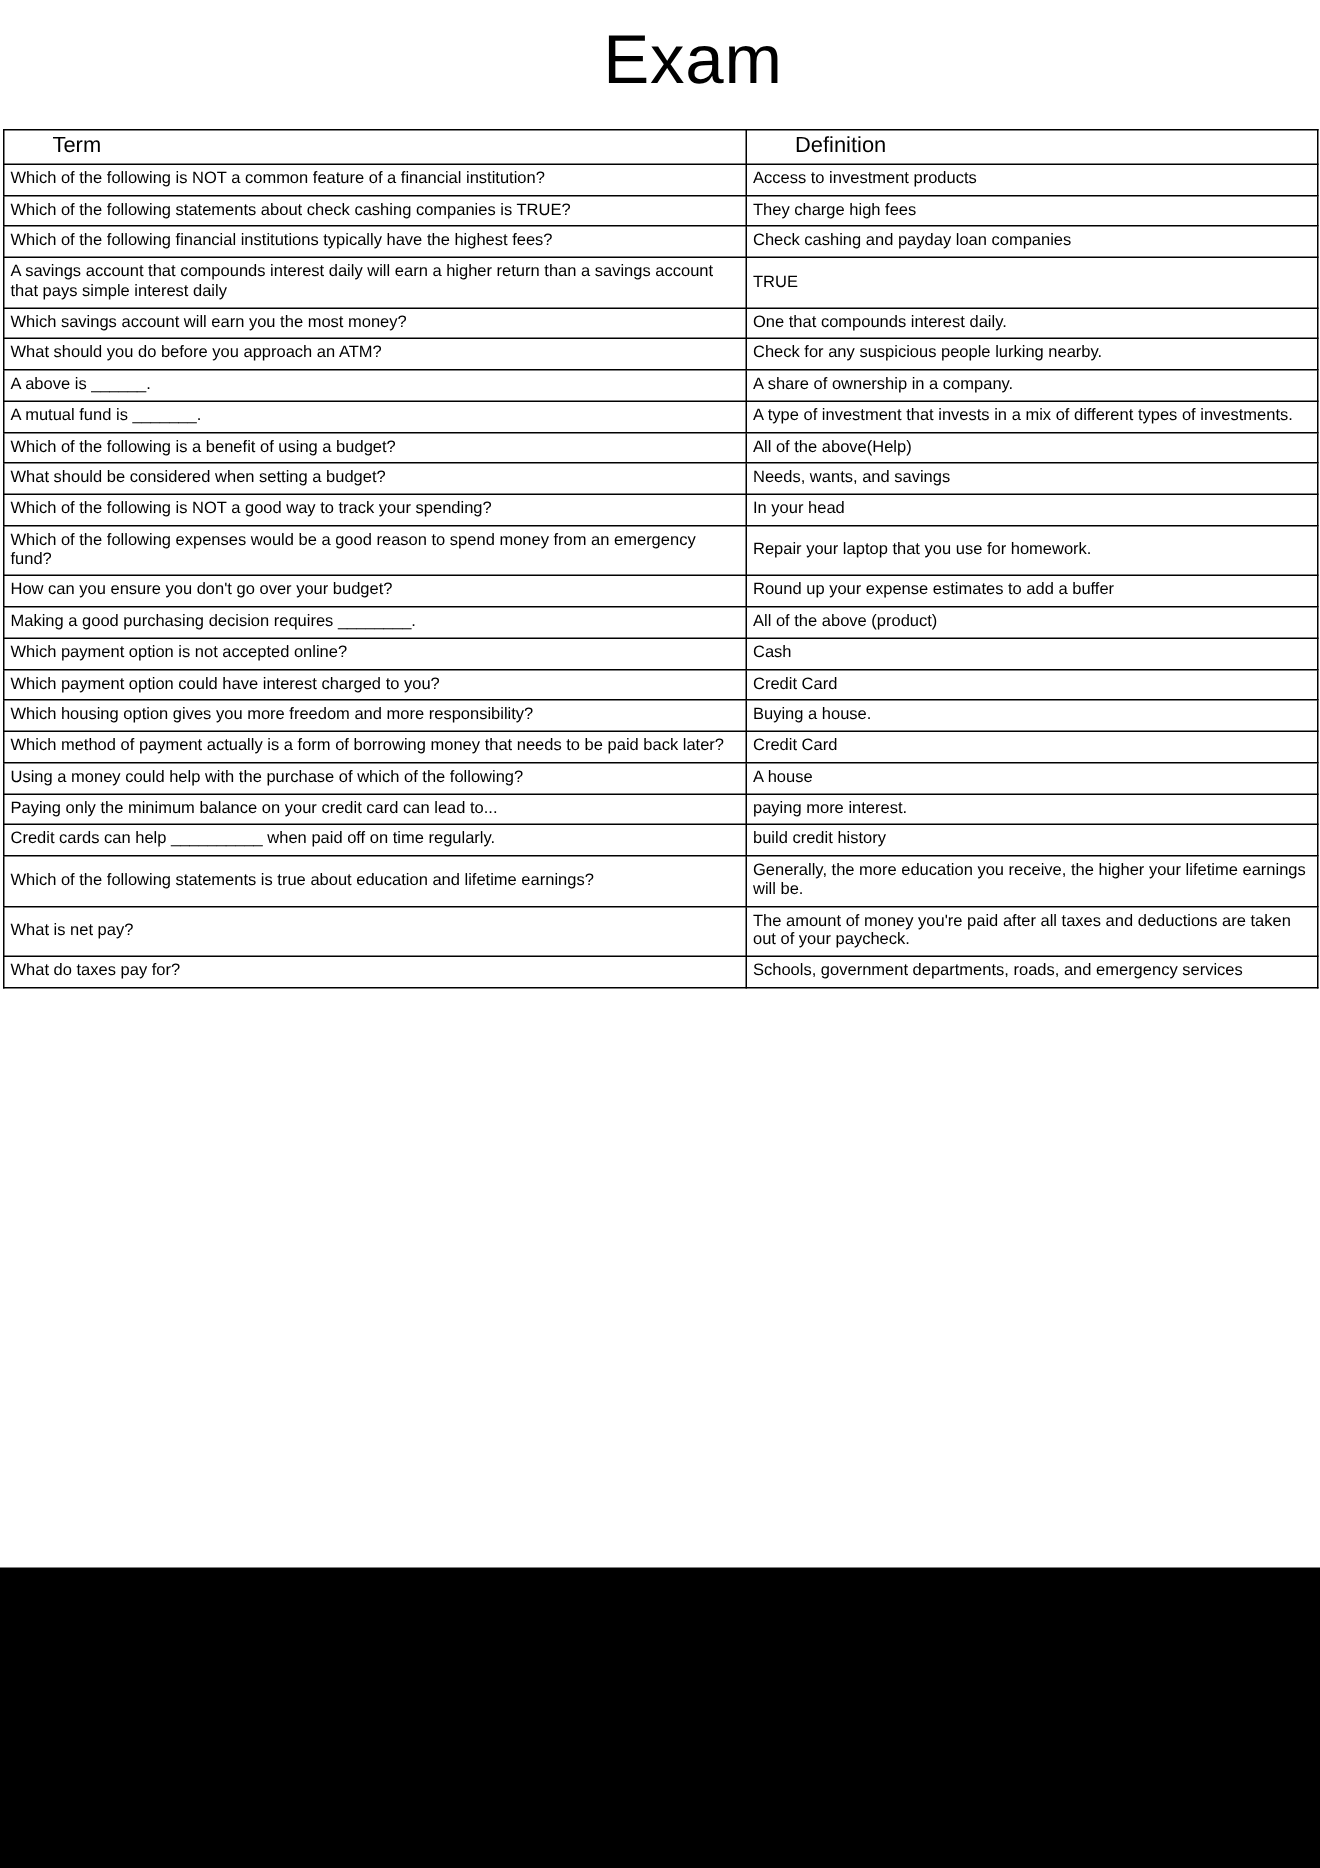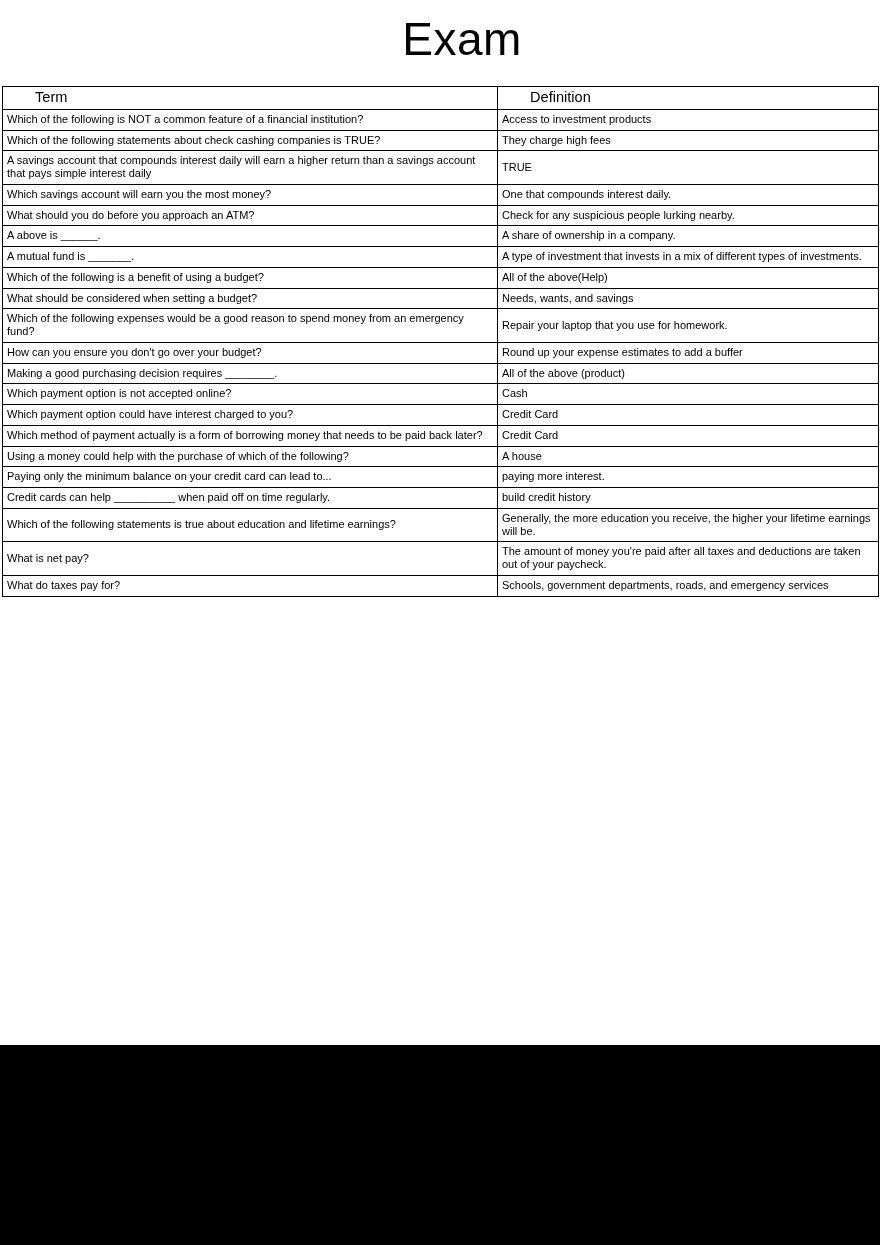--- a/index.html
+++ b/index.html
@@ -87,20 +87,24 @@
         </tr>
       <tr>
             <td>Which of the following is NOT a common feature of a financial institution?</td>
             <td>Access to investment products</td>
           </tr>
           <tr>
             <td>Which of the following statements about check cashing companies is TRUE?</td>
             <td>They charge high fees</td>
           </tr>
           <tr>
+            <td>Which of the following financial institutions typically have the highest fees?</td>
+            <td>Check cashing and payday loan companies</td>
+          </tr>
+          <tr>
             <td>A savings account that compounds interest daily will earn a higher return than a savings account that pays simple interest daily</td>
             <td>TRUE</td>
           </tr>
           <tr>
             <td>Which savings account will earn you the most money?</td>
             <td>One that compounds interest daily.</td>
           </tr>
           <tr>
             <td>What should you do before you approach an ATM?</td>
             <td>Check for any suspicious people lurking nearby.</td>
@@ -115,38 +119,46 @@
           </tr>
           <tr>
             <td>Which of the following is a benefit of using a budget?</td>
             <td>All of the above(Help)</td>
           </tr>
           <tr>
             <td>What should be considered when setting a budget?</td>
             <td>Needs, wants, and savings</td>
           </tr>
           <tr>
+            <td>Which of the following is NOT a good way to track your spending?</td>
+            <td>In your head</td>
+          </tr>
+          <tr>
             <td>Which of the following expenses would be a good reason to spend money from an emergency fund?</td>
             <td>Repair your laptop that you use for homework.</td>
           </tr>
           <tr>
             <td>How can you ensure you don't go over your budget?</td>
             <td>Round up your expense estimates to add a buffer</td>
           </tr>
           <tr>
             <td>Making a good purchasing decision requires ________.</td>
             <td>All of the above (product)</td>
           </tr>
           <tr>
             <td>Which payment option is not accepted online?</td>
             <td>Cash</td>
           </tr>
           <tr>
             <td>Which payment option could have interest charged to you?</td>
             <td>Credit Card</td>
+          </tr>
+          <tr>
+            <td>Which housing option gives you more freedom and more responsibility?</td>
+            <td>Buying a house.</td>
           </tr>
           <tr>
             <td>Which method of payment actually is a form of borrowing money that needs to be paid back later?</td>
             <td>Credit Card</td>
           </tr>
           <tr>
             <td>Using a money could help with the purchase of which of the following?</td>
             <td>A house</td>
           </tr>
           <tr>

